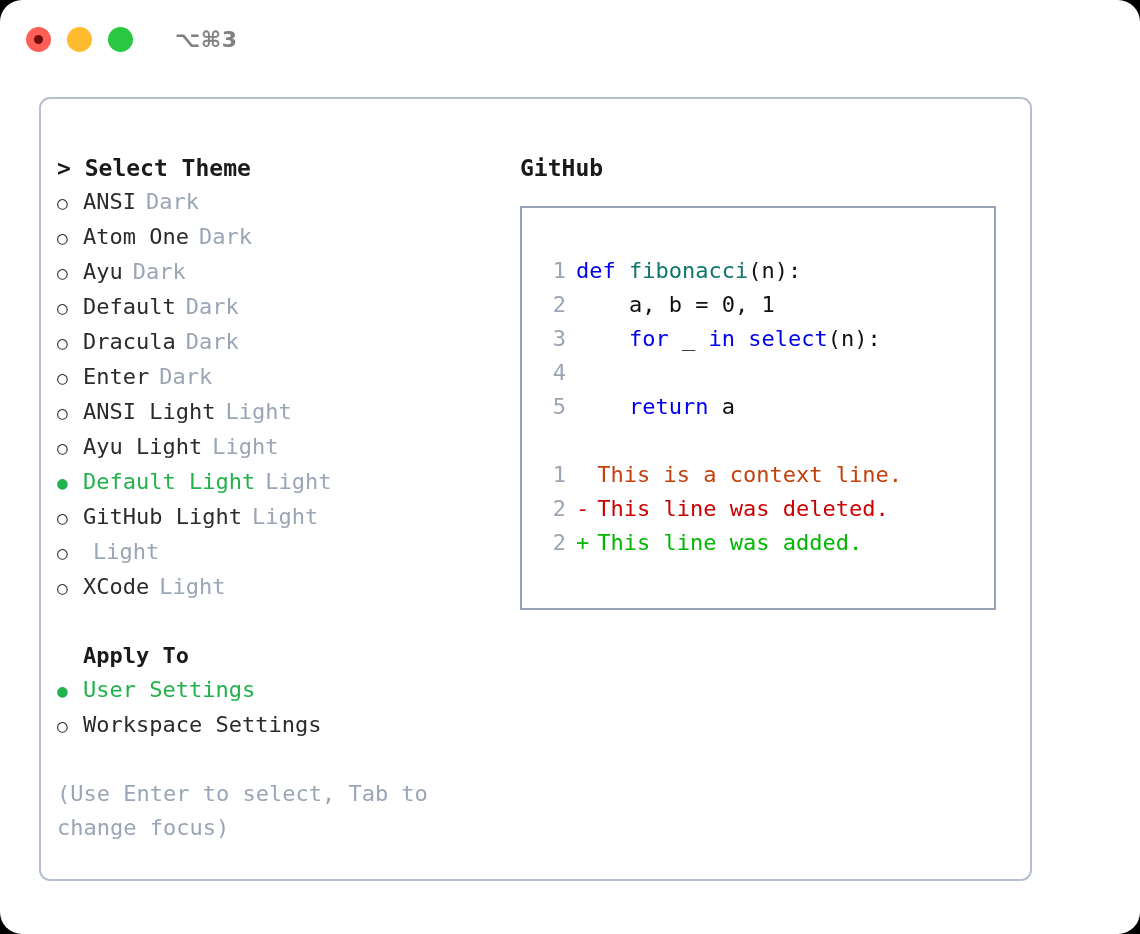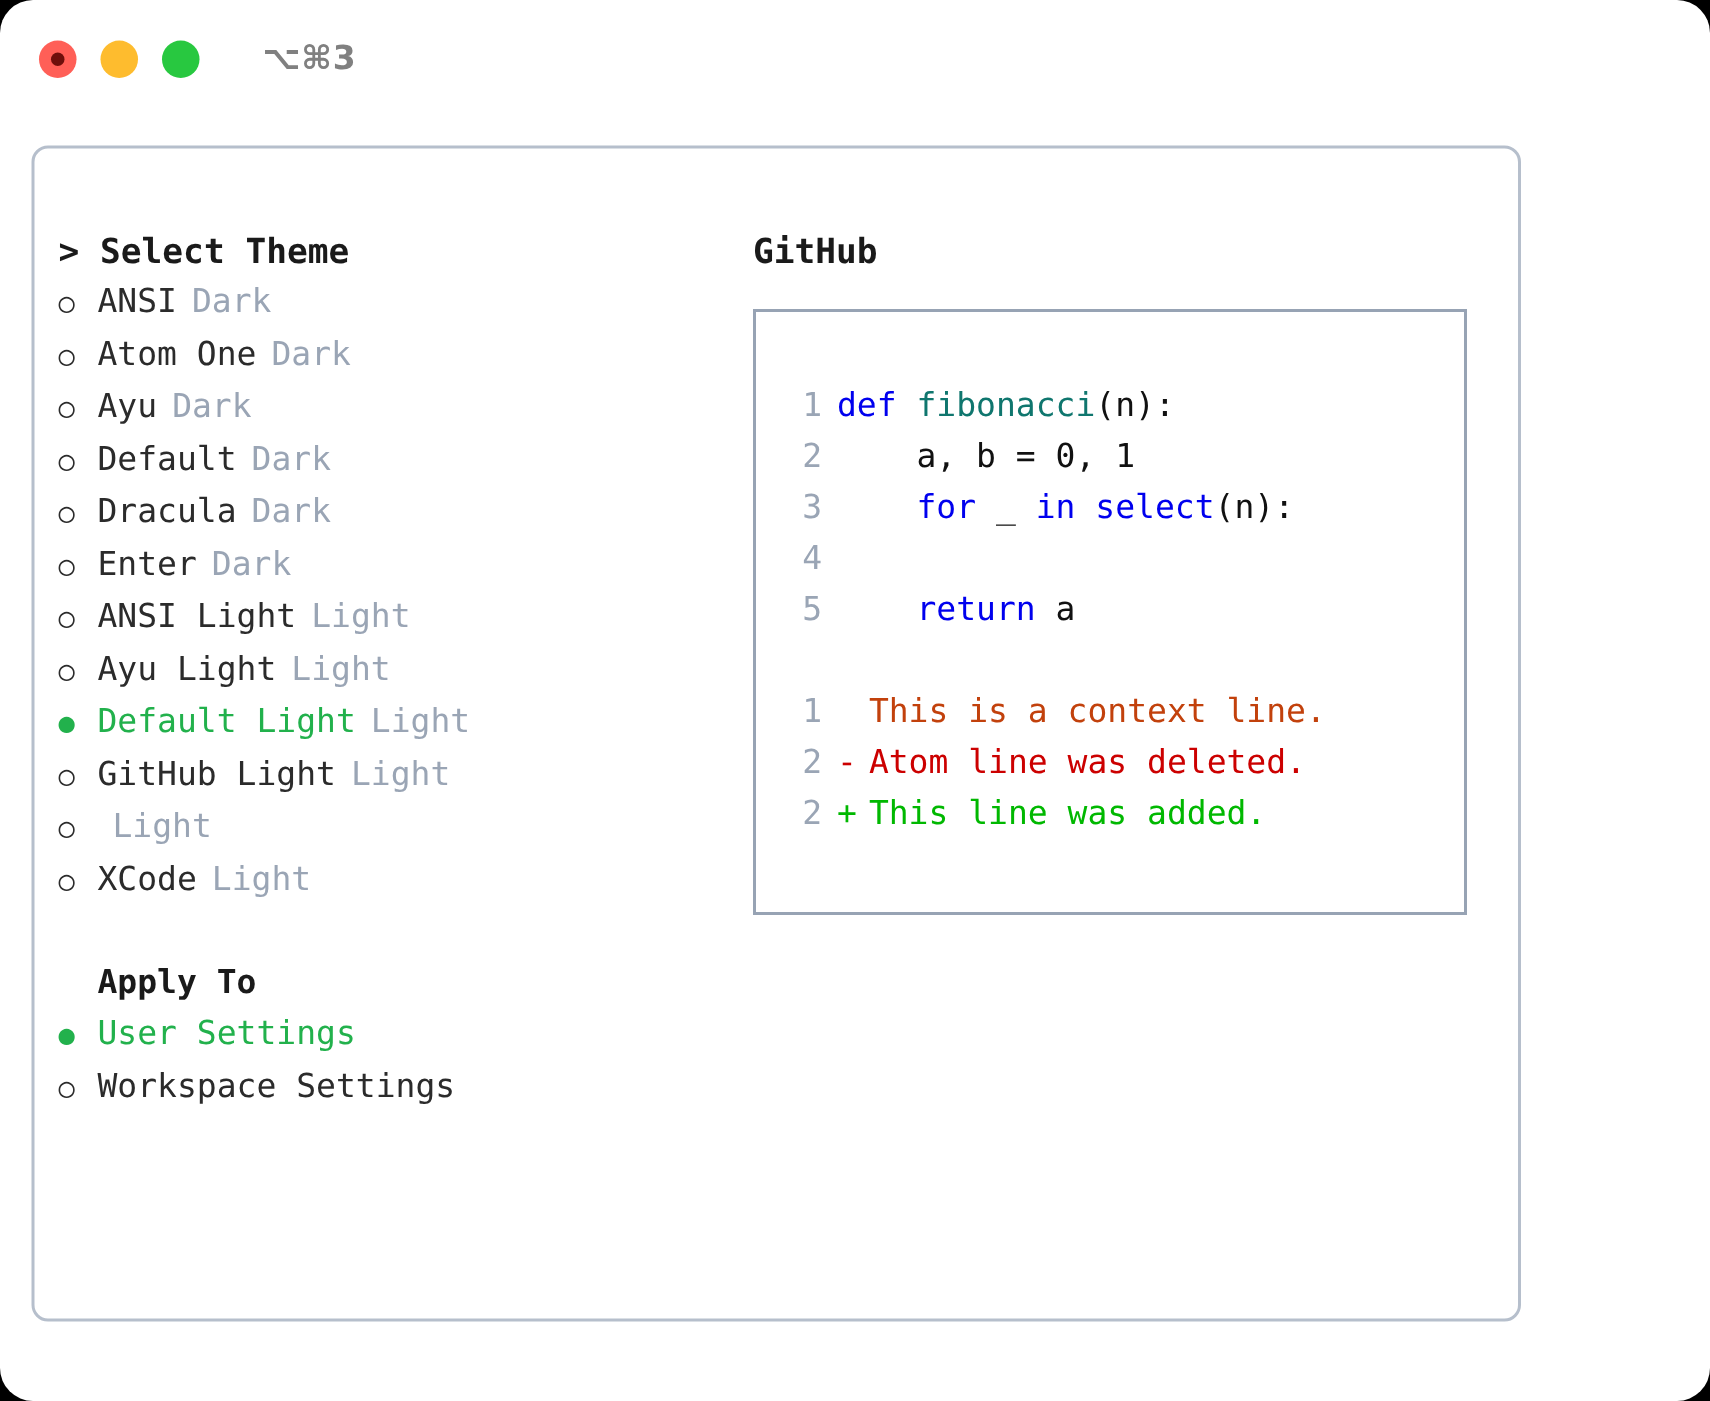--- a/index.html
+++ b/index.html
@@ -55,21 +55,21 @@
     font-size: 22px;
     font-weight: bold;
     letter-spacing: 0.5px;
     font-family: "DejaVu Sans", "Liberation Sans", sans-serif;
     white-space: pre;
   }
 
   
   #main-panel {
     position: absolute;
-    left: 21px;
+    left: 39px;
     top: 97px;
     width: 993px;
     height: 784px;
     border: 2px solid #b6bfcc;
     border-radius: 11px;
     box-sizing: border-box;
     background: #ffffff;
   }
 
   
@@ -200,35 +200,36 @@
           <div class="opt-row"><span class="opt-marker unselected">○</span><span class="opt-label">GitHub Light</span><span class="opt-badge">Light</span></div>
           <div class="opt-row"><span class="opt-marker unselected">○</span><span class="opt-badge">Light</span></div>
           <div class="opt-row"><span class="opt-marker unselected">○</span><span class="opt-label">XCode</span><span class="opt-badge">Light</span></div>
         </div>
       <div class="spacer-row"></div>
       <div id="apply-to-title">Apply To</div>
       <div id="apply-to-list">
           <div class="opt-row"><span class="opt-marker selected">●</span><span class="opt-label selected">User Settings</span></div>
           <div class="opt-row"><span class="opt-marker unselected">○</span><span class="opt-label">Workspace Settings</span></div>
         </div>
+      <div id="hint-text">(Use Enter to select, Tab to change focus)</div>
     </div>
 
     <div id="preview-column">
       <div id="preview-title">GitHub</div>
       <div id="preview-box">
         <div id="code-block">
             <div class="code-line"><span class="line-no">1</span><span class="code-text"><span class="tok-kw">def </span><span class="tok-fn">fibonacci</span><span class="tok-plain">(n):</span></span></div>
             <div class="code-line"><span class="line-no">2</span><span class="code-text"><span class="tok-plain">    a, b = 0, 1</span></span></div>
             <div class="code-line"><span class="line-no">3</span><span class="code-text"><span class="tok-plain">    </span><span class="tok-kw">for</span><span class="tok-plain"> _ </span><span class="tok-kw">in</span><span class="tok-plain"> </span><span class="tok-kw">select</span><span class="tok-plain">(n):</span></span></div>
             <div class="code-line"><span class="line-no">4</span></div>
             <div class="code-line"><span class="line-no">5</span><span class="code-text"><span class="tok-plain">    </span><span class="tok-kw">return</span><span class="tok-plain"> a</span></span></div>
           </div>
         <div class="diff-gap"></div>
         <div id="diff-block">
             <div class="code-line"><span class="line-no">1</span><span class="diff-context" style="margin-right: 8px;"> </span><span class="diff-context">This is a context line.</span></div>
-            <div class="code-line"><span class="line-no">2</span><span class="diff-del" style="margin-right: 8px;">-</span><span class="diff-del">Atom line was deleted.</span></div>
+            <div class="code-line"><span class="line-no">2</span><span class="diff-del" style="margin-right: 8px;">-</span><span class="diff-del">This line was deleted.</span></div>
             <div class="code-line"><span class="line-no">2</span><span class="diff-add" style="margin-right: 8px;">+</span><span class="diff-add">This line was added.</span></div>
           </div>
       </div>
     </div>
 
   </div>
 </div>
 
 </body></html>

